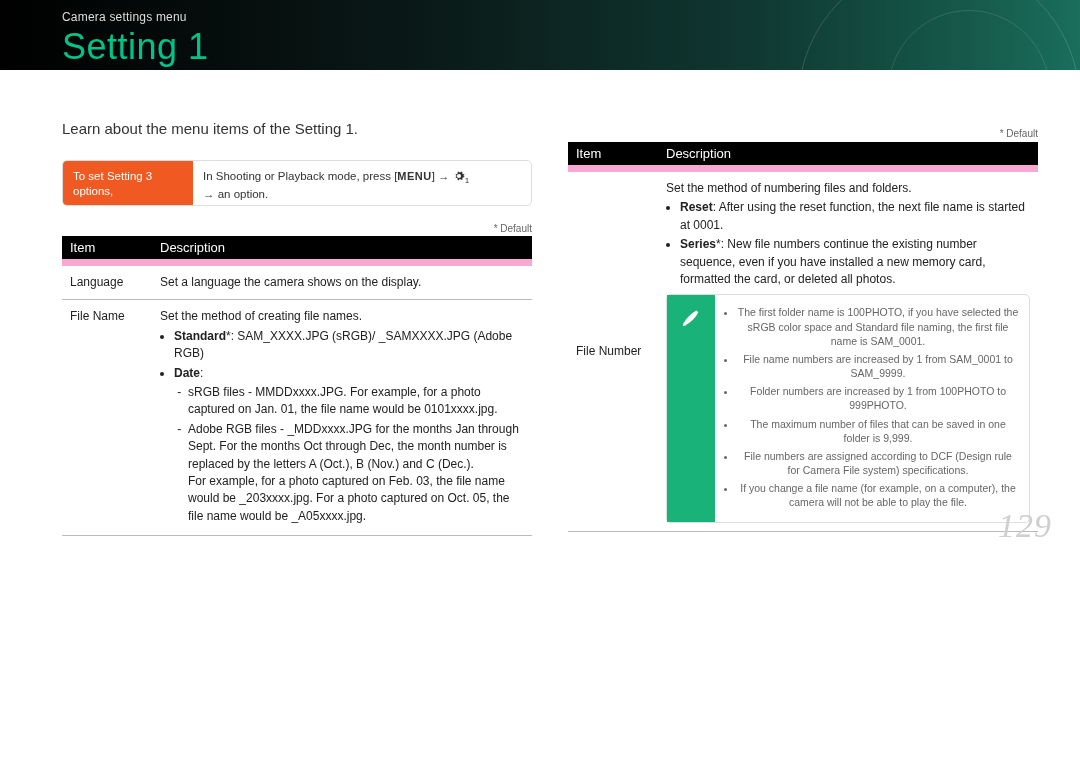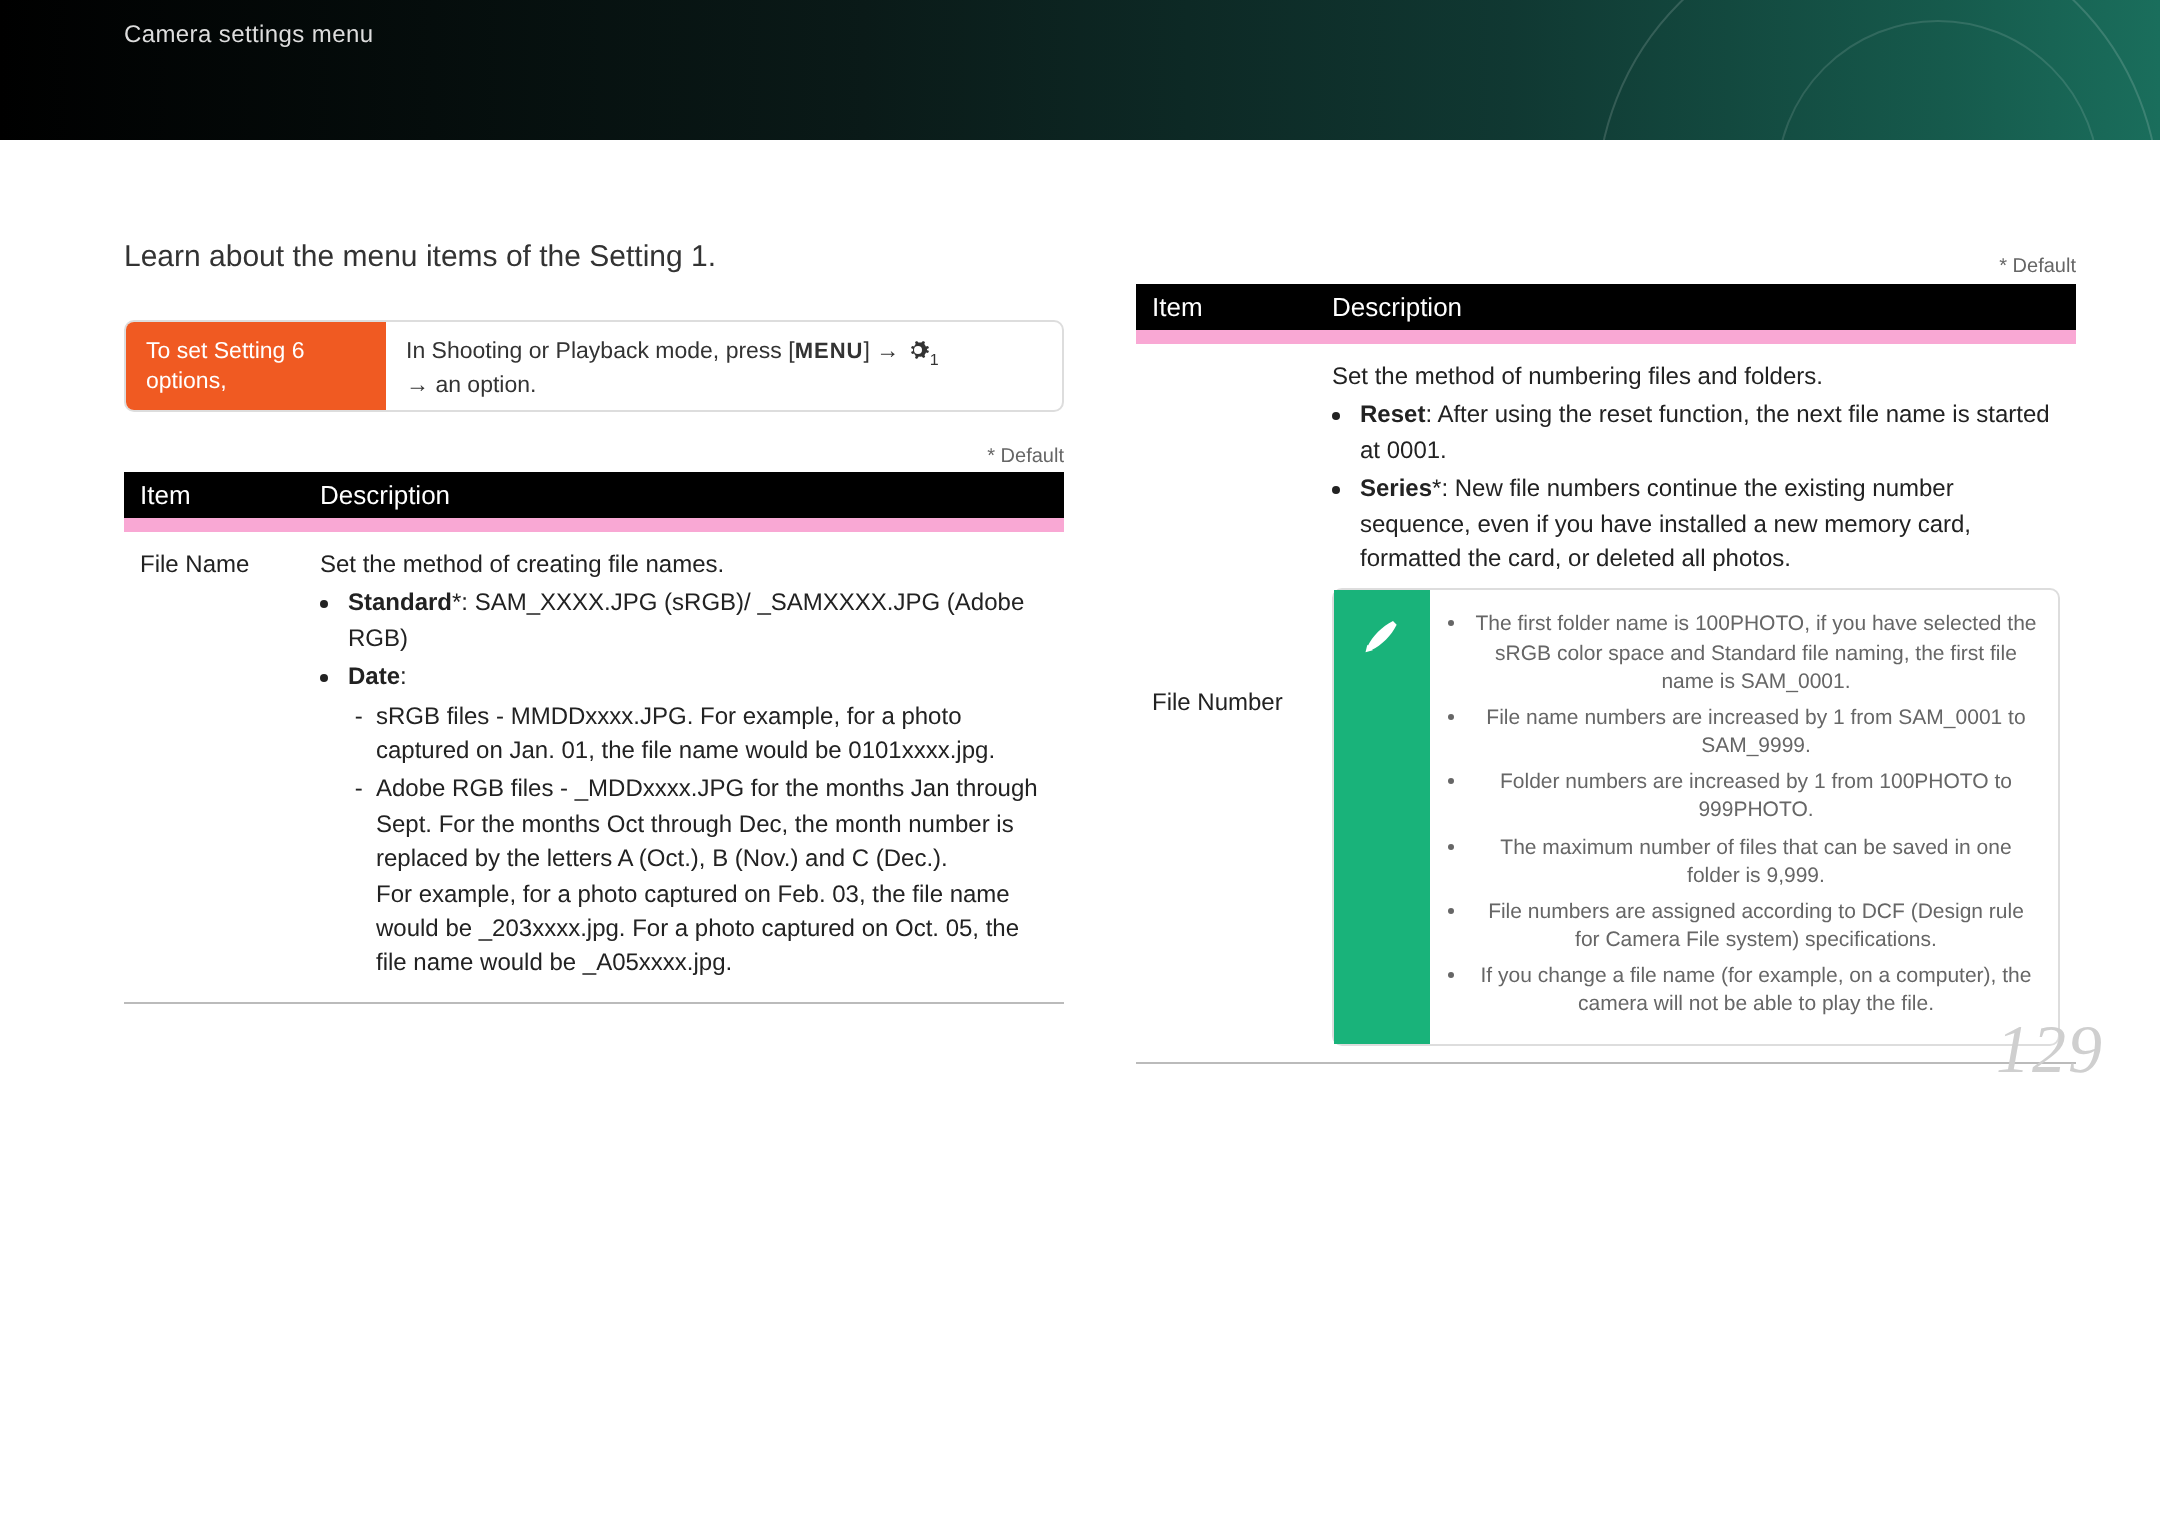--- a/index.html
+++ b/index.html
@@ -38,27 +38,28 @@
   .notebox ul { padding-left:18px; }
   .notebox li { margin-bottom:4px; line-height:1.35;text-align:center; }
   .pagenum { position:absolute; right:28px; bottom:12px; font-size:34px; color:#cfcfcf; font-style:italic; font-family: Georgia, 'Times New Roman', serif; letter-spacing:1px; }
 </style>
 </head>
 <body>
 
 <div class="page">
   <div class="banner">
     <div class="banner-label">Camera settings menu</div>
+    <div class="banner-title">Setting 1</div>
   </div>
 
   <div class="intro">Learn about the menu items of the Setting 1.</div>
 
   <div class="howbox">
     <div class="left">
-      <span>To set Setting 6</span><br>
+      <span>To set Setting 3</span><br>
       <span>options,</span>
     </div>
     <div class="right">
       <span>In Shooting or Playback mode, press [</span><span class="menu-chip">MENU</span><span>] → </span><span class="gear-icon"><svg viewBox="0 0 24 24">
             <path fill="#333" d="M12 8a4 4 0 100 8 4 4 0 000-8zm9 4l2 1-1 2-2-.5a8 8 0 01-1.5 2.6l.7 2-2 1-1.4-1.6a8 8 0 01-3 0L11 21l-2-1 .7-2A8 8 0 018.2 15.4L6 16l-1-2 2-1a8 8 0 010-2l-2-1 1-2 2.2.6A8 8 0 019.7 6L9 4l2-1 1.4 1.6a8 8 0 013 0L17 3l2 1-.7 2a8 8 0 011.5 2.6L22 8l1 2-2 1a8 8 0 010 2z"></path>
           </svg></span><sub style="font-size:8px;">1</sub><br>
       <span> → an option.</span>
     </div>
   </div>
 
@@ -66,20 +67,24 @@
   <div class="default-note default-note-r">* Default</div>
 
   <table class="tbl tbl-left">
     <thead>
       <tr>
         <th>Item</th>
         <th>Description</th>
       </tr>
     </thead>
     <tbody>
+      <tr>
+        <td>Language</td>
+        <td>Set a language the camera shows on the display.</td>
+      </tr>
       <tr>
         <td>File Name</td>
         <td>
           <div>Set the method of creating file names.</div>
           <ul>
             <li><span class="b">Standard</span><span>*: SAM_XXXX.JPG (sRGB)/ _SAMXXXX.JPG (Adobe RGB)</span></li>
             <li><span class="b">Date</span><span>:</span>
               <ul style="list-style-type:'-  ';">
                 <li>sRGB files - MMDDxxxx.JPG. For example, for a photo captured on Jan. 01, the file name would be 0101xxxx.jpg.</li>
                 <li>

